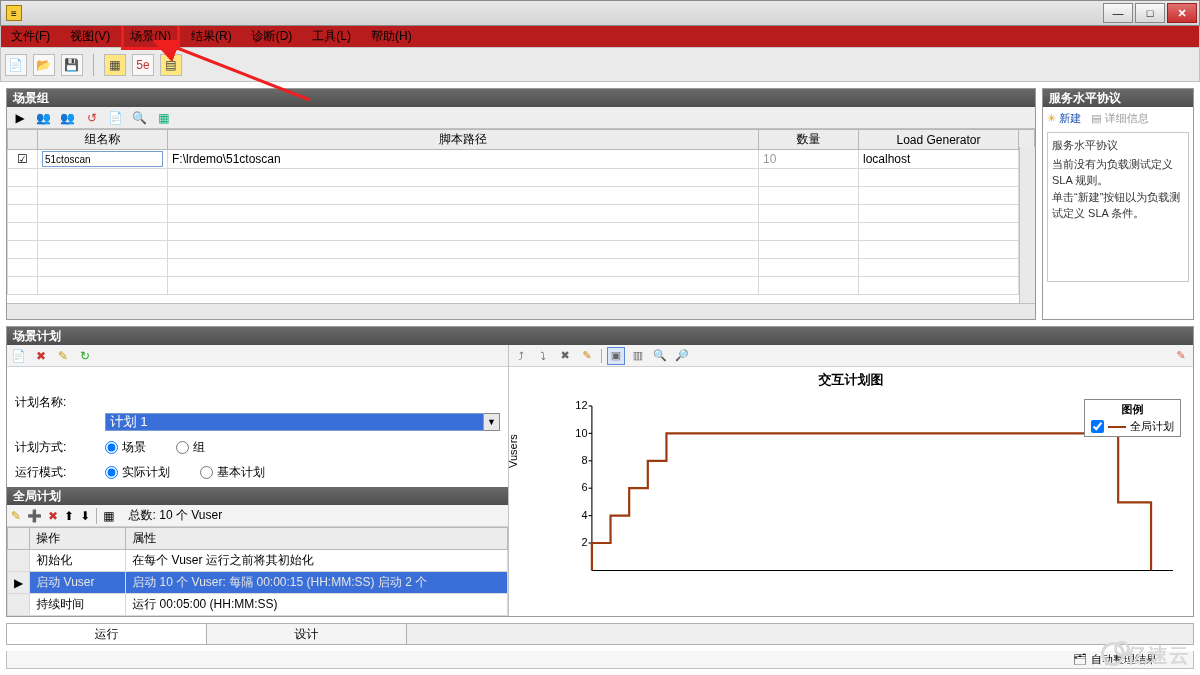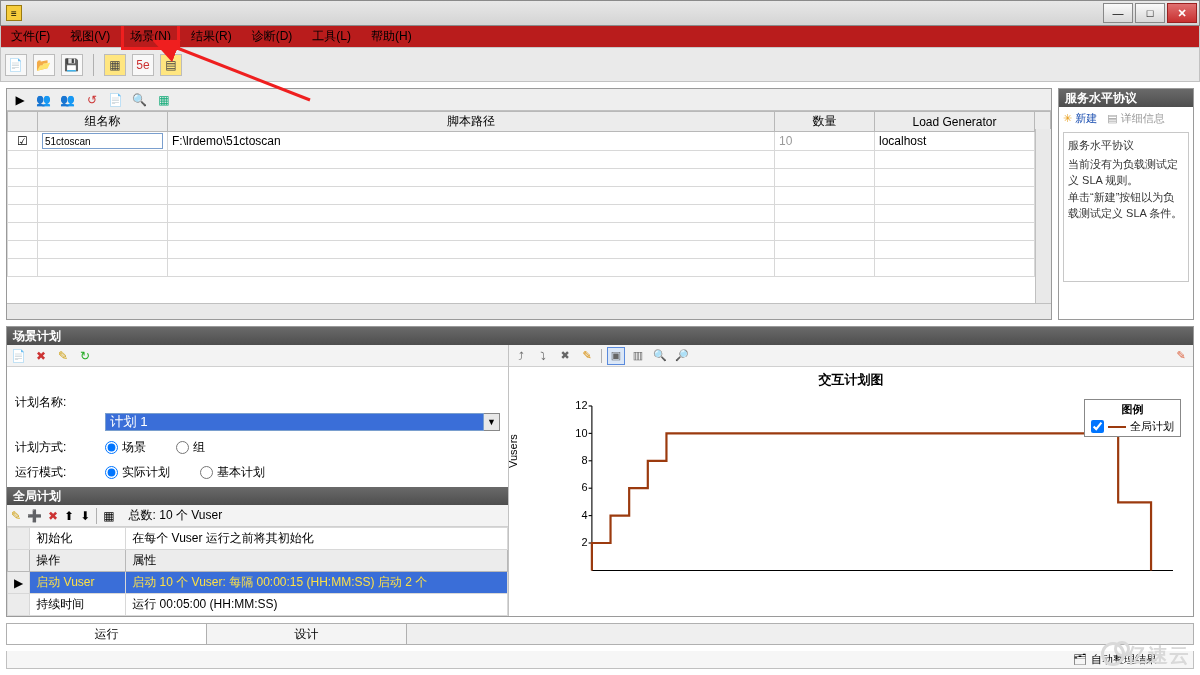--- a/index.html
+++ b/index.html
@@ -24,21 +24,21 @@
 .tbsep { width:1px; height:22px; background:#b0b0b0; margin:0 4px;}
 
 
 .content { position:absolute; top:82px; left:0; right:0; bottom:0; padding:6px; display:flex; flex-direction:column; gap:6px; background:#fff;}
 .row1 { display:flex; gap:6px; height:260px; }
 .panel { border:1px solid #9a9a9a; display:flex; flex-direction:column; }
 .panelhead { background:linear-gradient(#6a6a6a,#4e4e4e); color:#fff; font-size:12px; padding:2px 6px; height:18px; display:flex; align-items:center; font-weight:bold;}
 .panelbody { flex:1; background:#fff; overflow:hidden; position:relative;}
 
 .sgroup { flex:1; }
-.sla { width:136px; }
+.sla { width:152px; }
 
 
 .sgtoolbar { height:22px; background:#eeeeee; border-bottom:1px solid #c0c0c0; display:flex; align-items:center; padding:0 4px; gap:6px;}
 .sgtoolbar .ic { width:18px; height:16px; display:flex; align-items:center; justify-content:center; font-size:12px;}
 
 
 .sgtable { width:100%; border-collapse:collapse; font-size:12px;}
 .sgtable th { background:#ececec; border:1px solid #b8b8b8; padding:1px 4px; height:18px; font-weight:normal; text-align:center;}
 .sgtable td { border:1px solid #d8d8d8; padding:1px 4px; height:18px; background:#fff; text-align:left;}
 .sgtable td.qty { color:#9a9a9a;}
@@ -68,21 +68,21 @@
 .planname-sel .dd { width:16px; height:18px; border:1px solid #888; border-left:none; background:#e8e8e8; display:flex; align-items:center; justify-content:center; font-size:9px;}
 .radio { display:flex; gap:30px;}
 .radio label { display:flex; align-items:center; gap:4px;}
 .globalhead { background:linear-gradient(#6a6a6a,#4e4e4e); color:#fff; padding:2px 6px; font-weight:bold; height:18px; display:flex; align-items:center;}
 .gtoolb { height:22px; background:#f3f3f3; border-bottom:1px solid #d0d0d0; display:flex; align-items:center; padding:0 4px; gap:6px;}
 .gtoolb .tx { margin-left:8px;}
 
 .gtable { width:100%; border-collapse:collapse; font-size:12px;}
 .gtable th { background:#ececec; border:1px solid #b8b8b8; padding:2px 6px; font-weight:normal; text-align:left; height:18px;}
 .gtable td { border:1px solid #d8d8d8; padding:2px 6px; height:18px;}
-.gtable tr.sel td { background:#3a6ed8; color:#fde047;}
+.gtable tr.sel td { background:#3a6ed8; color:#e5e5e5;}
 .gtable .rowhdr { width:18px; background:#ececec;}
 .gtable tr.sel .rowhdr { background:#ececec; color:#000;}
 
 
 .charttoolbar { height:22px; background:#f3f3f3; border-bottom:1px solid #d0d0d0; display:flex; align-items:center; padding:0 4px; gap:6px;}
 .charttoolbar .ic {width:16px;height:16px;display:flex;align-items:center;justify-content:center;font-size:11px;color:#666;}
 .chartarea { flex:1; position:relative; background:#fff;}
 .charttitle { text-align:center; font-weight:bold; padding:4px; font-size:13px;}
 .chart { position:absolute; top:28px; left:50px; right:20px; bottom:16px;}
 .ylabel { position:absolute; left:4px; top:50%; transform:rotate(-90deg) translateX(30px); transform-origin:left; font-size:11px;}
@@ -143,20 +143,21 @@
         <path d="M0,0 L10,5 L0,10 Z" fill="#ef1f1f"></path>
       </marker>
     </defs>
   <line x1="200" y1="60" x2="62" y2="6" stroke="#ef1f1f" stroke-width="3" marker-end="url(#ah)"></line>
 </svg>
 
 <div class="content">
 
   <div class="row1">
     <div class="panel sgroup">
+      <div class="panelhead">场景组</div>
       <div class="sgtoolbar">
         <div class="ic">▶</div>
         <div class="ic" style="color:#16a">👥</div>
         <div class="ic" style="color:#c33">👥</div>
         <div class="ic" style="color:#c33">↺</div>
         <div class="ic">📄</div>
         <div class="ic">🔍</div>
         <div class="ic" style="color:#1a7">▦</div>
       </div>
       <div class="panelbody">
@@ -311,28 +312,28 @@
             <span class="ic" style="color:#c33">✖</span>
             <span class="ic">⬆</span>
             <span class="ic">⬇</span>
             <span style="width:1px;height:16px;background:#b0b0b0"></span>
             <span class="ic">▦</span>
             <span class="tx">总数: 10 个 Vuser</span>
           </div>
           <table class="gtable">
             <tbody>
                 <tr>
+                  <th class="rowhdr"></th>
+                  <th style="width:96px">操作</th>
+                  <th>属性</th>
+                </tr>
+            <tr>
                   <td class="rowhdr"></td>
                   <td>初始化</td>
                   <td>在每个 Vuser 运行之前将其初始化</td>
-                </tr>
-            <tr>
-                  <th class="rowhdr"></th>
-                  <th style="width:96px">操作</th>
-                  <th>属性</th>
                 </tr>
             <tr class="sel">
                   <td class="rowhdr">▶</td>
                   <td>启动 Vuser</td>
                   <td>启动 10 个 Vuser: 每隔 00:00:15 (HH:MM:SS) 启动 2 个</td>
                 </tr>
             <tr>
                   <td class="rowhdr"></td>
                   <td>持续时间</td>
                   <td>运行 00:05:00 (HH:MM:SS)</td>

